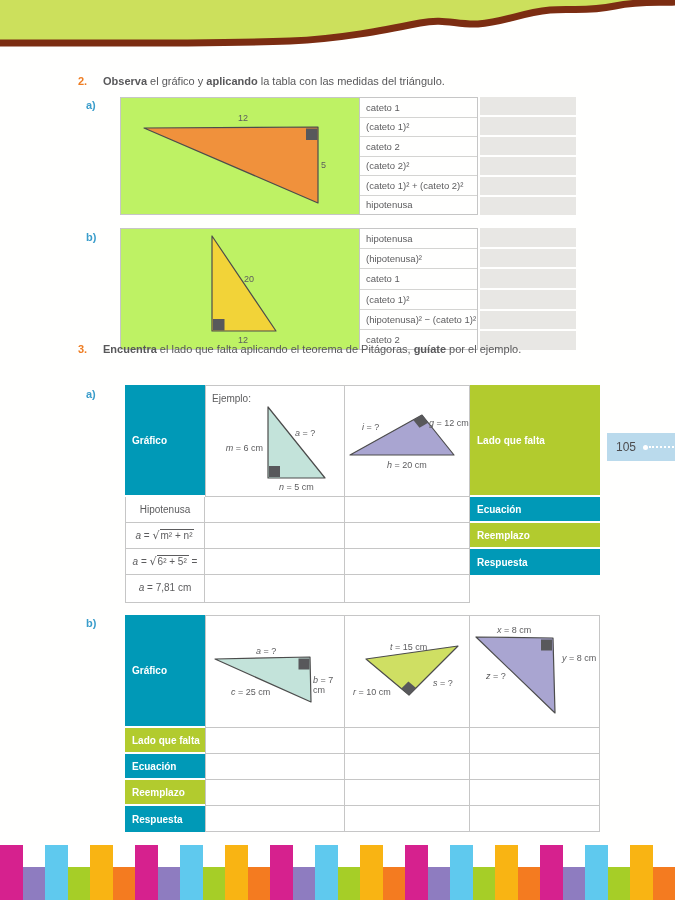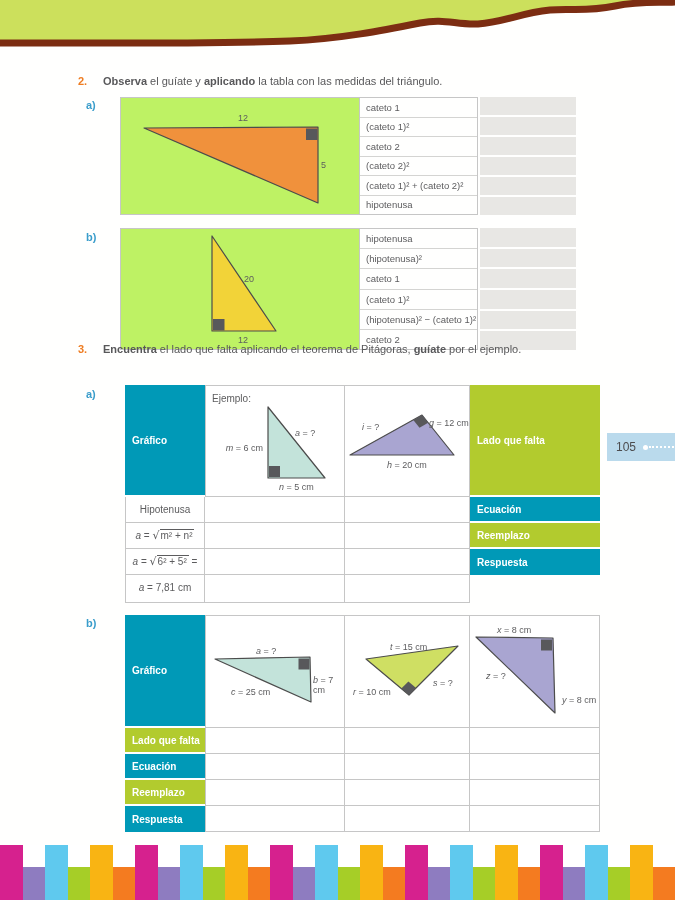--- a/index.html
+++ b/index.html
@@ -59,21 +59,21 @@
 <body>
 
 <div id="page">
 
   <svg width="675" height="60" viewBox="0 0 675 60" style="position:absolute;top:0;left:0;">
     <path d="M0,0 H675 V2 C658,3 640,1 615,6 C585,12 570,8 550,10 C520,13 505,22 478,24 C455,25 445,18 420,23 C385,30 340,39 290,41 C200,44 120,43 0,43 Z" fill="var(--band-lime)"></path>
     <path d="M0,43 C120,43 200,44 290,41 C340,39 385,30 420,23 C445,18 455,25 478,24 C505,22 520,13 550,10 C570,8 585,12 615,6 C640,1 658,3 675,2" fill="none" stroke="var(--wave-maroon)" stroke-width="7" stroke-linecap="round"></path>
   </svg>
 
   <div class="ex-line" style="top:74px;">
-    <span class="ex-num">2.</span><b>Observa</b><span> el guíate y </span><b>aplicando</b><span> la tabla con las medidas del triángulo.</span>
+    <span class="ex-num">2.</span><b>Observa</b><span> el gráfico y </span><b>aplicando</b><span> la tabla con las medidas del triángulo.</span>
   </div>
 
   <div class="item-label" style="left:86px;top:99px;">a)</div>
   <div class="ex2" style="top:97px;height:118px;">
     <div class="gcell">
       <svg width="260" height="116" viewBox="0 0 260 116">
         <polygon points="23,30 197,29 197,105" fill="var(--tri-orange)" stroke="var(--tri-stroke)" stroke-width="1.2" stroke-linejoin="round"></polygon>
         <rect x="185" y="30.5" width="11.5" height="11.5" fill="var(--right-angle)"></rect>
       </svg>
       <div class="nl" style="left:117px;top:15px;">12</div>
@@ -193,21 +193,21 @@
       <div class="tl" style="left:45px;top:26px;">t = 15 cm</div>
       <div class="tl" style="left:8px;top:71px;">r = 10 cm</div>
       <div class="tl" style="left:88px;top:62px;">s = ?</div>
     </div>
     <div class="cc r1">
       <svg width="129" height="112" viewBox="0 0 129 112">
         <polygon points="6,21 83,22 85,97" fill="var(--tri-purple)" stroke="var(--tri-stroke)" stroke-width="1.2" stroke-linejoin="round"></polygon>
         <rect x="71" y="23.5" width="11" height="11" fill="var(--right-angle)"></rect>
       </svg>
       <div class="tl" style="left:27px;top:9px;">x = 8 cm</div>
-      <div class="tl" style="left:92px;top:37px;margin-top:42px;">y = 8 cm</div>
+      <div class="tl" style="left:92px;top:37px;">y = 8 cm</div>
       <div class="tl" style="left:16px;top:55px;">z = ?</div>
     </div>
 
     <div class="hc lime">Lado que falta</div>
     <div class="cc c2"></div>
     <div class="cc"></div>
     <div class="cc"></div>
 
     <div class="hc teal">Ecuación</div>
     <div class="cc c2"></div>

